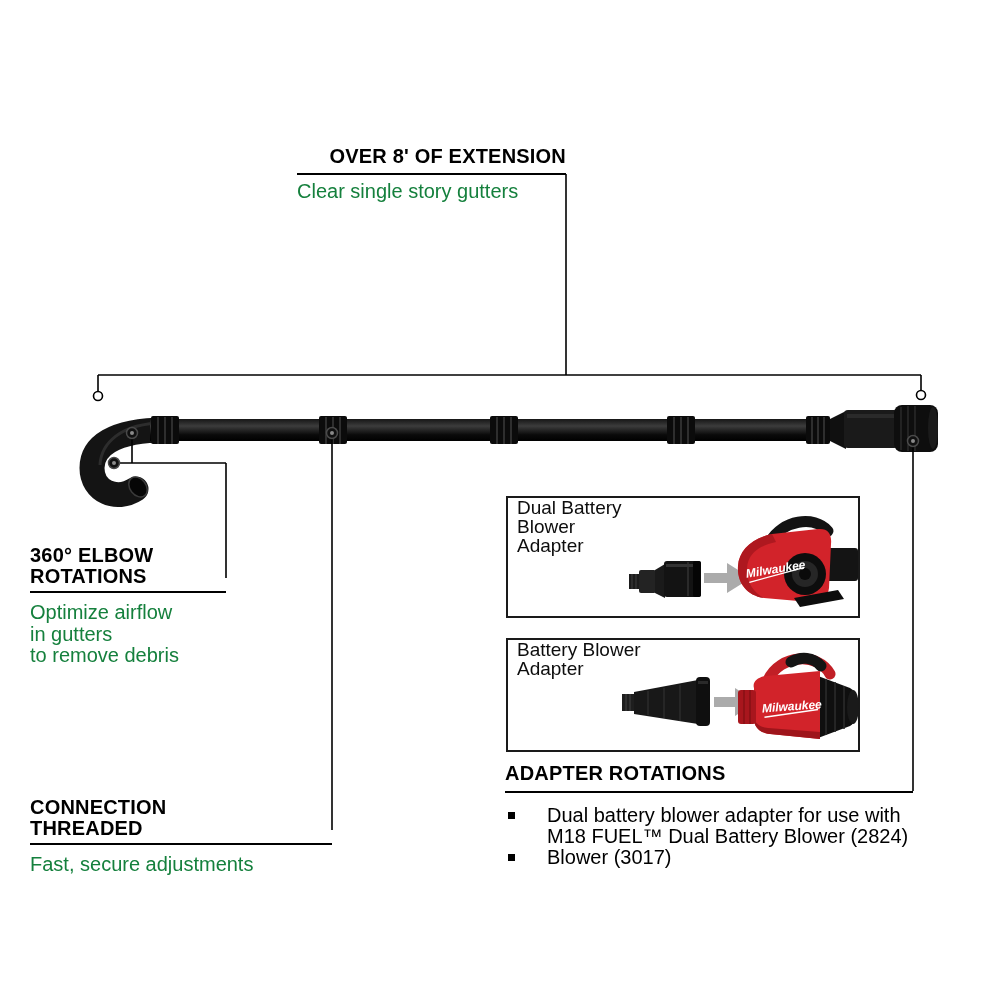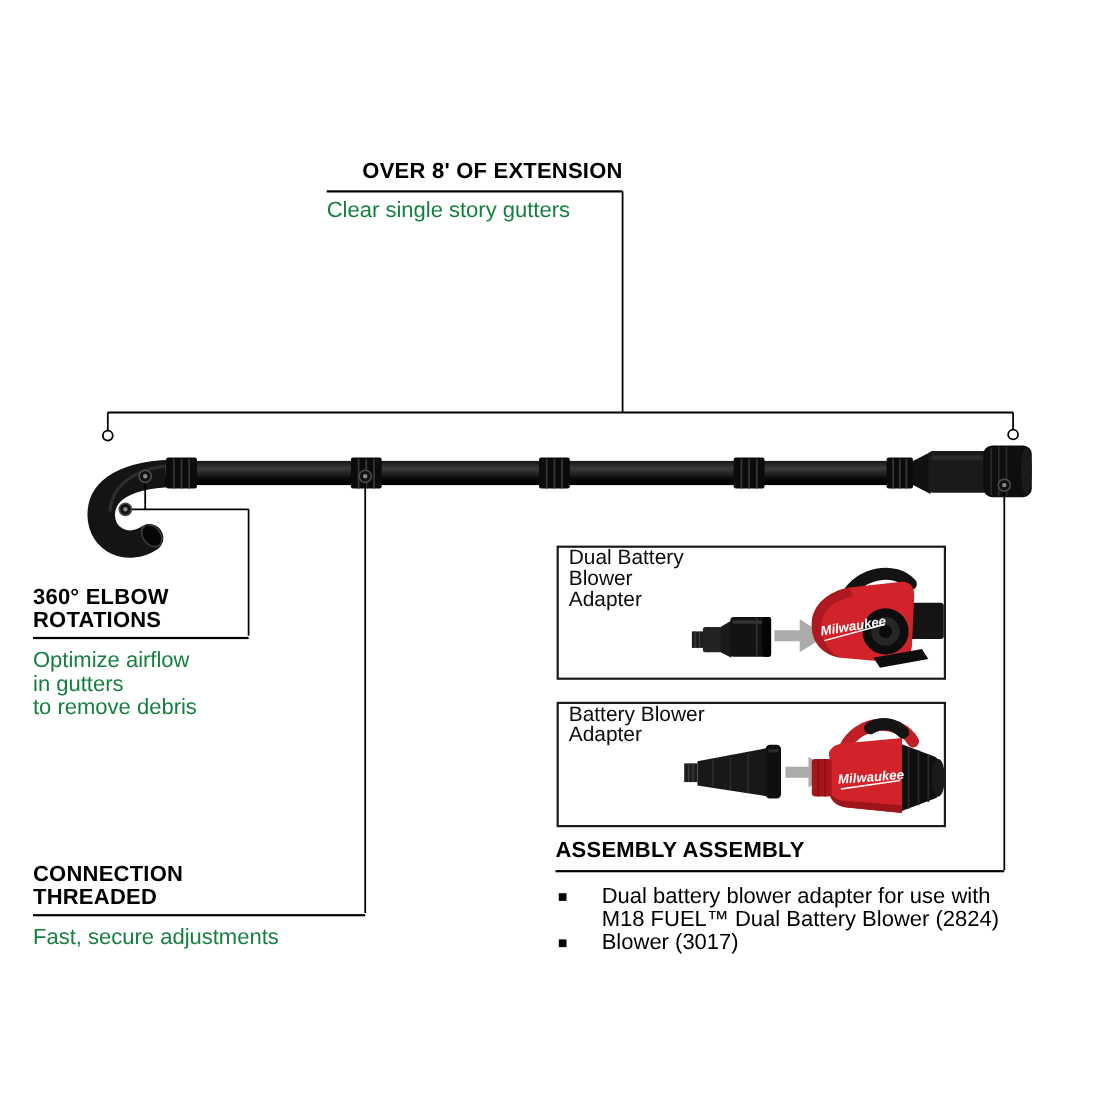--- a/index.html
+++ b/index.html
@@ -5,21 +5,21 @@
   html,body { margin:0; padding:0; }
   body {
     width:1000px; height:1000px; position:relative; background:#ffffff;
     font-family:"Liberation Sans", sans-serif; color:#000; overflow:hidden;
   }
   .abs { position:absolute; }
   svg { display:block; }
 
   
   .h1 { font:700 20px/23px "Liberation Sans", sans-serif; letter-spacing:.2px; }
-  .h2 { font:700 20px/21px "Liberation Sans", sans-serif; letter-spacing:.2px; }
+  .h2 { font:700 20px/21px "Liberation Sans", sans-serif; letter-spacing:.2px;margin-top:12px; }
   .rule { border-bottom:2px solid #000; }
   .body-txt { font:400 20px/21.5px "Liberation Sans", sans-serif; color:#15803d; }
   .line { display:block; }
 
   #callout-extension { left:297px; top:145px; }
   #callout-extension .rule { width:269px; padding-bottom:5px;text-align:right; }
   #callout-extension .sub { margin-top:6px; }
 
   #callout-elbow { left:30px; top:533px; }
   #callout-elbow .rule { width:196px; padding-bottom:4px; }
@@ -223,21 +223,21 @@
       </g>
     </g>
   </svg>
   <div class="plabel">
     <span class="line">Battery Blower</span>
     <span class="line">Adapter</span>
   </div>
 </div>
 
 <div class="abs" id="callout-adapter">
-  <div class="h1 rule">ASSEMBLY ASSEMBLY</div>
+  <div class="h1 rule">ADAPTER ROTATIONS</div>
   <div class="aa-bullets">
     <div class="bullet">
       <span class="sq"></span>
       <span class="bl">
         <span>Dual battery blower adapter for use with</span>
         <span>M18 FUEL™ Dual Battery Blower  (2824)</span>
       </span>
     </div>
     <div class="bullet">
       <span class="sq"></span>

